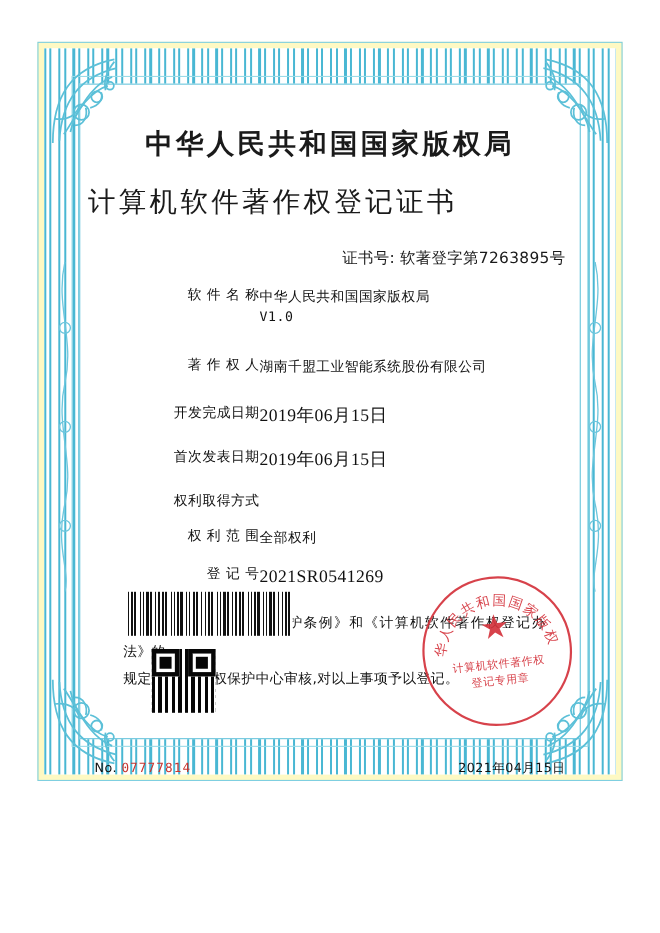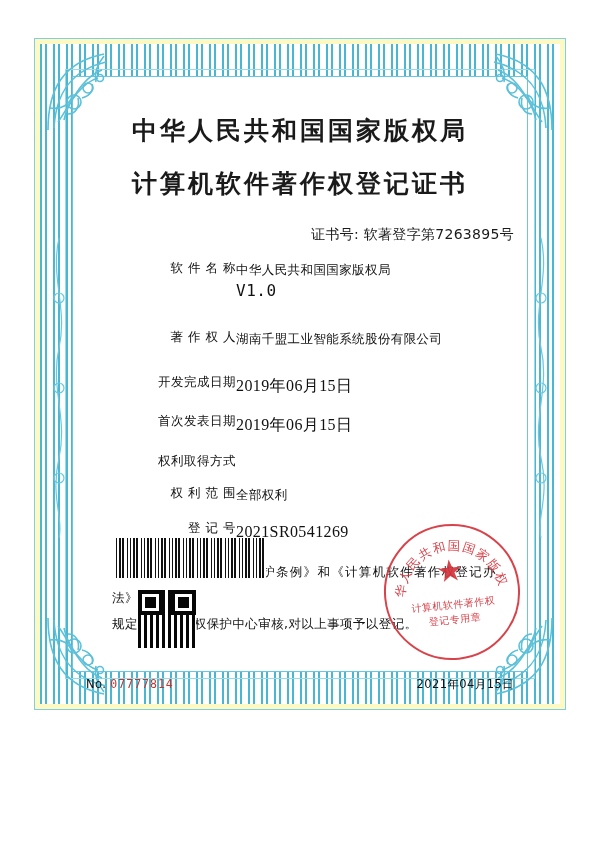--- a/index.html
+++ b/index.html
@@ -102,24 +102,23 @@
   .title-main {
     text-align: center;
     font-family: "DejaVu Serif", "Liberation Serif", serif;
     font-size: 25px;
     font-weight: bold;
     letter-spacing: 3px;
     color: #1a1a1a;
     margin-top: 18px;
   }
   .title-sub {
-    text-align: center;
     font-family: "DejaVu Serif", "Liberation Serif", serif;
     font-size: 25px;
-    font-weight: bold;
+    font-weight: normal;
     letter-spacing: 3px;
     color: #1a1a1a;
     margin-top: 20px;
   }
   .cert-no {
     text-align: right;
     font-size: 14px;
     color: #1a1a1a;
     margin-top: 26px;
     padding-right: 6px;
@@ -146,21 +145,21 @@
     text-align: right;
   }
   .field-value {
     flex: 1;
     letter-spacing: 0.4px;
     line-height: 1.55;
   }
   .field-value .line2 {
     display: block;
     font-family: "DejaVu Sans Mono", "Liberation Mono", monospace;
-    font-size: 16px;
+    font-size: 12px;
     letter-spacing: 0.5px;
   }
   .mono { font-family: Liberation Serif, serif; font-size: 16px; }
 
   .gap-block { height: 10px; }
 
   .paragraph {
     margin-top: 14px;
     padding-left: 32px;
     padding-right: 24px;
@@ -250,21 +249,21 @@
     line-height: 1.45;
     letter-spacing: 0.5px;
     color: #d4333c;
   }
 
   
   .footer {
     position: absolute;
     left: 52px;
     right: 52px;
-    bottom: 18px;
+    bottom: 4px;
     display: flex;
     justify-content: space-between;
     align-items: baseline;
     font-size: 11.5px;
     color: #111;
   }
   .footer-no {
     letter-spacing: 0.4px;
   }
   .footer-no .num {

